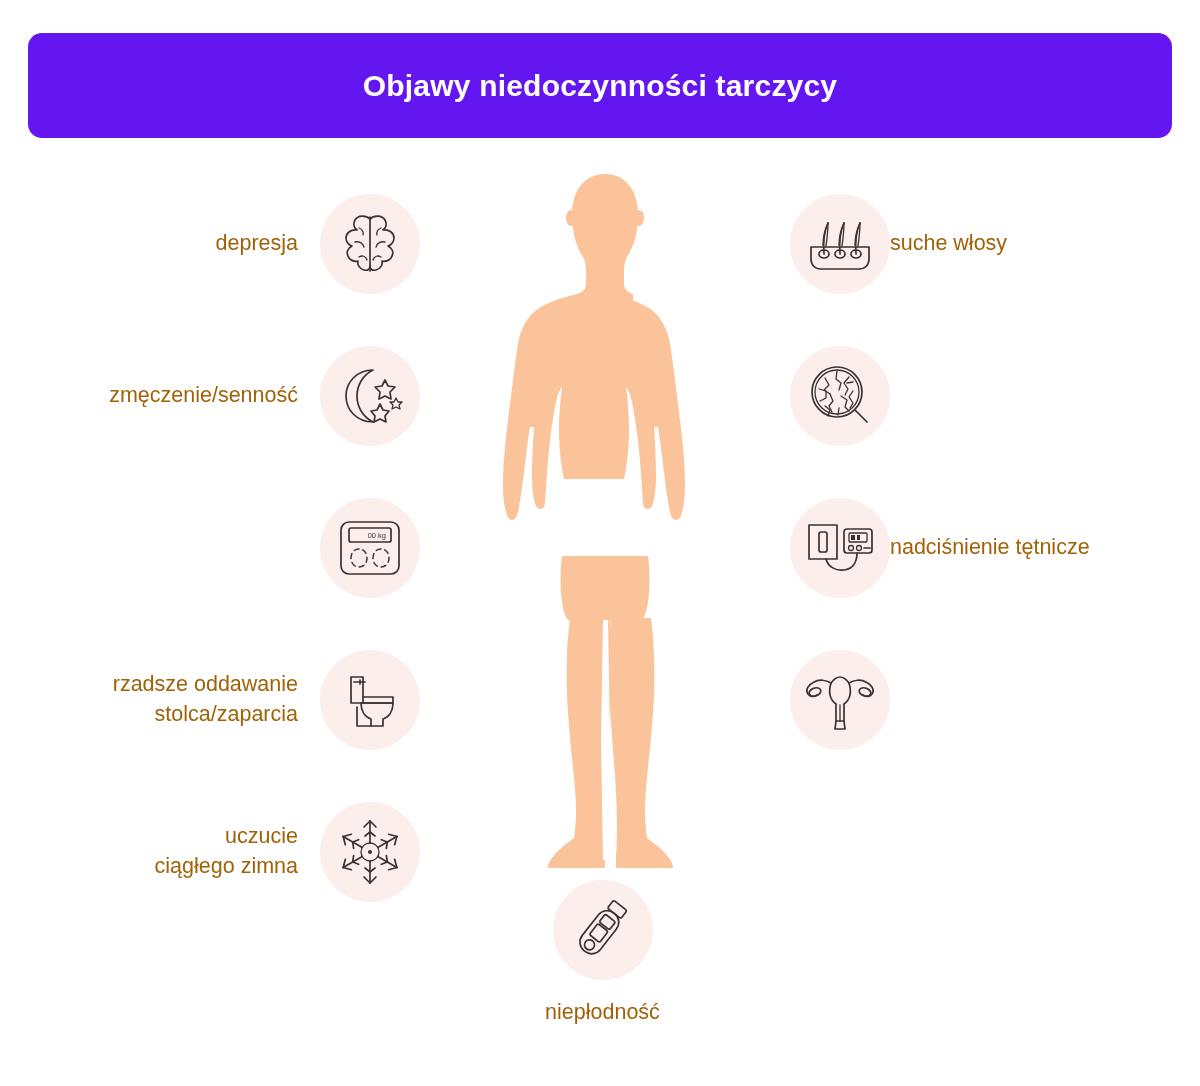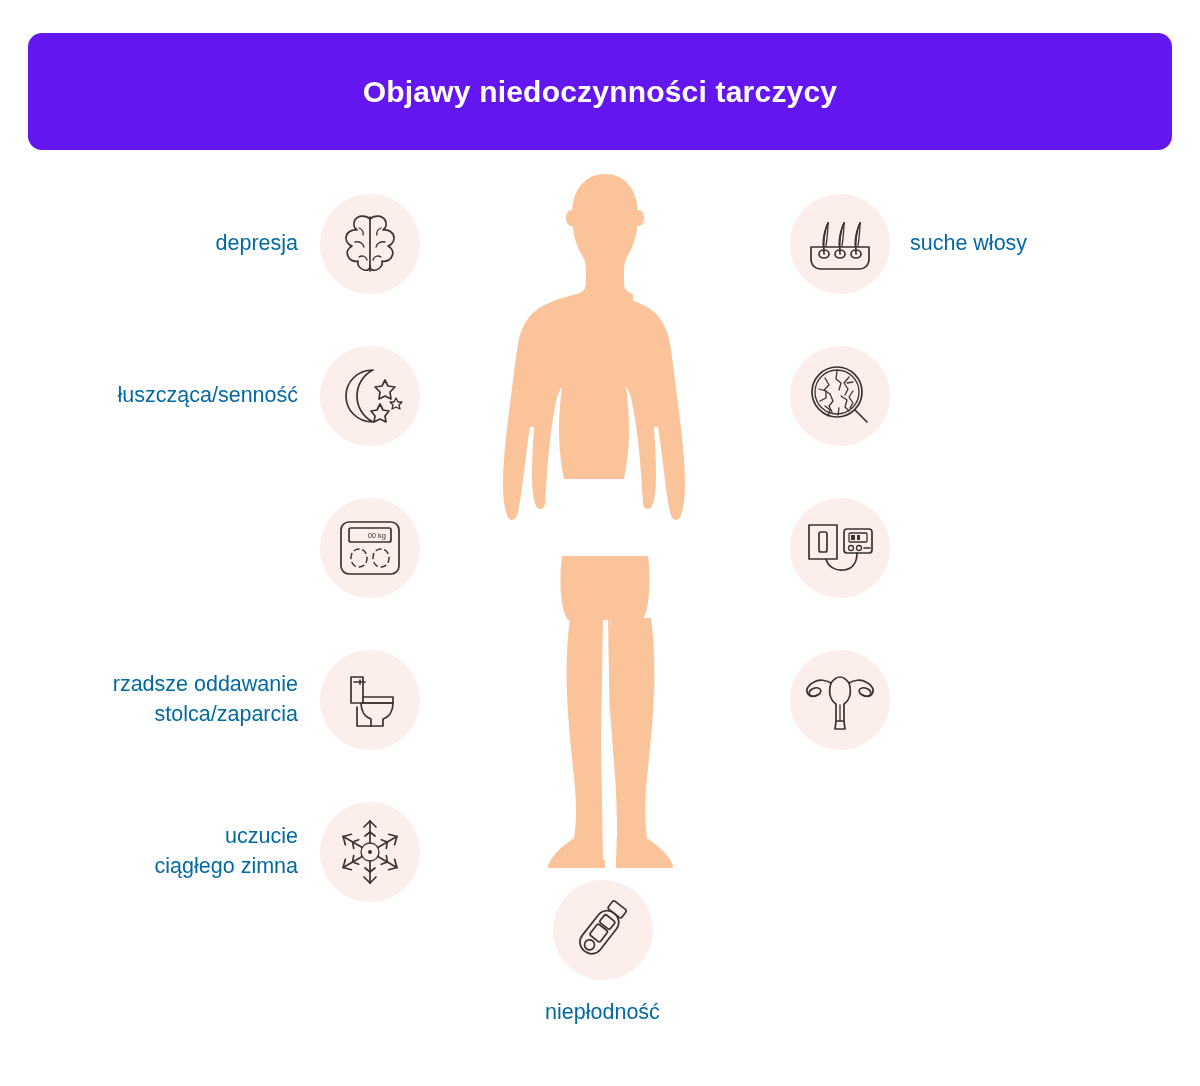--- a/index.html
+++ b/index.html
@@ -12,21 +12,21 @@
     position: relative;
     overflow: hidden;
   }
 
   
   .banner {
     position: absolute;
     left: 28px;
     top: 33px;
     width: 1144px;
-    height: 117px;
+    height: 105px;
     background: #6316f0;
     border-radius: 14px;
     display: flex;
     align-items: center;
     justify-content: center;
   }
   .banner-title {
     color: #ffffff;
     font-size: 30px;
     font-weight: bold;
@@ -56,26 +56,26 @@
   .row {
     display: flex;
     align-items: center;
     height: 152px;
   }
   .col-left .row { justify-content: flex-end; }
   .col-right .row { justify-content: flex-start; }
 
   .label {
     font-size: 21.5px;
-    color: #0369a1;
+    color: #a16207;
     line-height: 1.38;
     white-space: pre-line;
   }
   .col-left .label  { text-align: right;  margin-right: 22px; }
-  .col-right .label { text-align: left;   margin-left: 20px; }
+  .col-right .label { text-align: left;   }
 
   .icon-circle {
     width: 100px;
     height: 100px;
     min-width: 100px;
     border-radius: 50%;
     background: #fceeeb;
     display: flex;
     align-items: center;
     justify-content: center;
@@ -240,21 +240,21 @@
         <path class="ln-thin" d="M20 33 c 4 -1 8 1 9 5"></path>
         <path class="ln-thin" d="M24 48 c 3 -2 7 -1 8 3"></path>
         <path class="ln-thin" d="M46 19 c -3 1 -5 4 -4 7"></path>
         <path class="ln-thin" d="M50 33 c -4 -1 -8 1 -9 5"></path>
         <path class="ln-thin" d="M46 48 c -3 -2 -7 -1 -8 3"></path>
       </svg>
     </div>
   </div>
 
   <div class="row">
-    <div class="label">łuszcząca/senność</div>
+    <div class="label">zmęczenie/senność</div>
     <div class="icon-circle">
       <svg width="70" height="70" viewBox="0 0 70 70">
         <path class="ln" d="M38 9 c -16 0 -27 12 -27 26 c 0 14 11 26 27 26
                             c -10 -5 -16 -15 -16 -26 c 0 -11 6 -21 16 -26 Z"></path>
         <path class="ln" d="M50 19 l 3 6 l 7 1 l -5 5 l 1 7 l -6 -3 l -6 3 l 1 -7 l -5 -5 l 7 -1 Z"></path>
         <path class="ln" d="M45 43 l 3 6 l 6 1 l -4 5 l 1 6 l -6 -3 l -6 3 l 1 -6 l -4 -5 l 6 -1 Z"></path>
         <path class="ln-thin" d="M61 37 l 2 4 l 4 0 l -3 3 l 1 4 l -4 -2 l -4 2 l 1 -4 l -3 -3 l 4 0 Z"></path>
       </svg>
     </div>
   </div>
@@ -398,20 +398,21 @@
         <rect class="ln" x="40" y="14" width="28" height="24" rx="3"></rect>
         <rect class="ln-thin" x="45" y="18" width="18" height="9" rx="1"></rect>
         <rect x="47" y="20" width="4" height="5" fill="#3a3330"></rect>
         <rect x="53" y="20" width="3" height="5" fill="#3a3330"></rect>
         <circle class="ln-thin" cx="47" cy="33" r="2.5"></circle>
         <circle class="ln-thin" cx="55" cy="33" r="2.5"></circle>
         <line class="ln" x1="60" y1="33" x2="66" y2="33"></line>
         <path class="ln" d="M22 44 c 2 8 10 12 18 11 c 8 -1 13 -7 13 -17"></path>
       </svg>
     </div>
+    <div class="label">nadciśnienie tętnicze</div>
   </div>
 
   <div class="row">
     <div class="icon-circle">
       <svg width="76" height="62" viewBox="0 0 76 62">
         <path class="ln" d="M29 14 c 3 -4 6 -6 9 -6 c 3 0 6 2 9 6"></path>
         <path class="ln" d="M29 14 c -5 -3 -12 -4 -17 -1 c -6 3 -9 8 -6 12 c 2 3 6 3 9 1"></path>
         <path class="ln" d="M47 14 c 5 -3 12 -4 17 -1 c 6 3 9 8 6 12 c -2 3 -6 3 -9 1"></path>
         <ellipse class="ln" cx="13" cy="23" rx="6" ry="4" transform="rotate(-18 13 23)"></ellipse>
         <ellipse class="ln" cx="63" cy="23" rx="6" ry="4" transform="rotate(18 63 23)"></ellipse>

